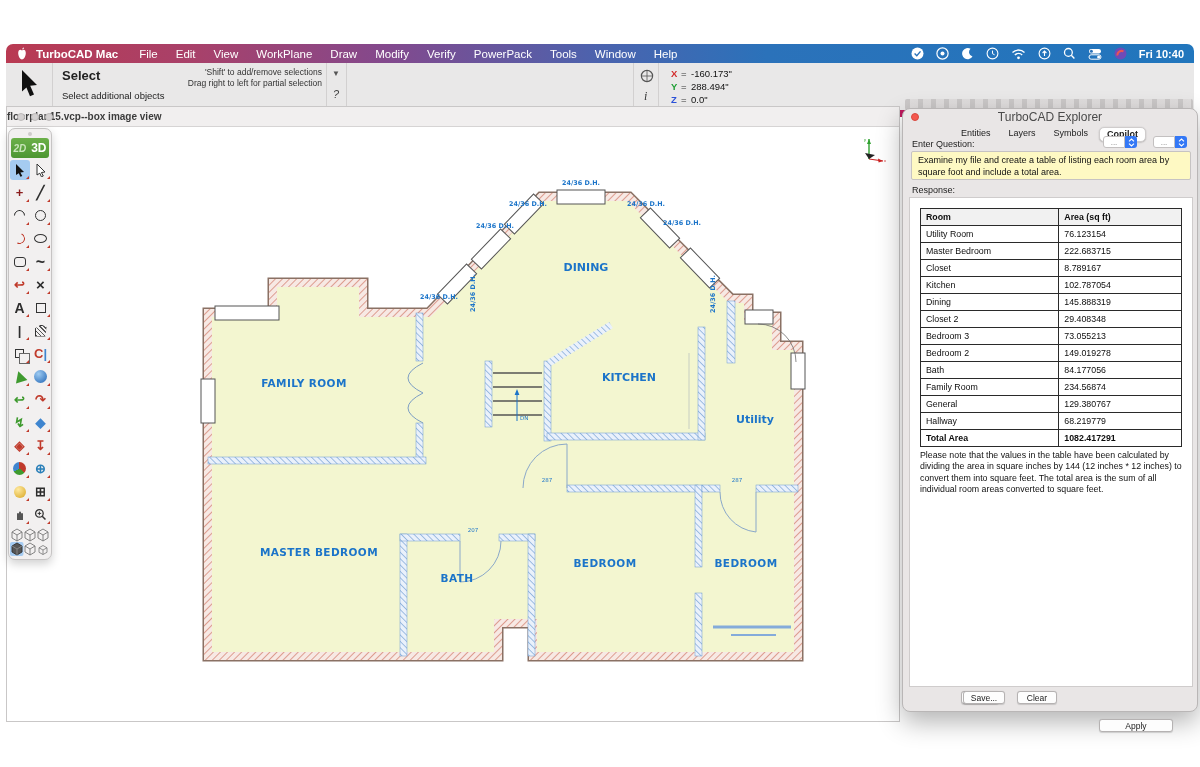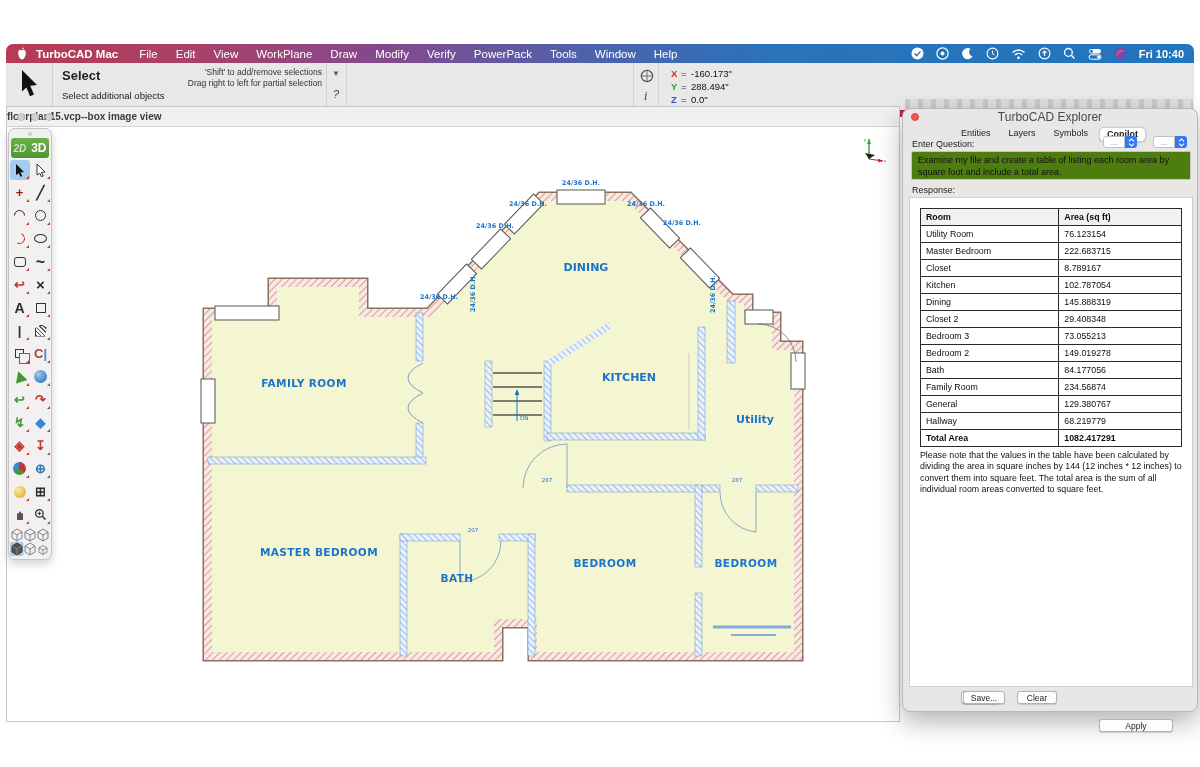--- a/index.html
+++ b/index.html
@@ -103,21 +103,21 @@
   #ex-tabs { position:absolute; left:0; top:18px; width:100%; display:flex; justify-content:center; gap:4px; }
   .ex-tab { padding:1px 7px 2px 7px; font-size:9px; color:#222; border-radius:5px; }
   .ex-tab.active { background:#fff; border:0.5px solid #cfcccc; box-shadow:0 0.5px 1.5px rgba(0,0,0,.25); font-weight:bold; }
   #ex-qlabel { position:absolute; left:9px; top:30px; font-size:9px; }
   .combo { position:absolute; top:27px; height:12px; display:flex; align-items:center; }
   .combo .box { width:22px; height:12px; background:#fff; border:0.5px solid #c3c0c0;
     border-radius:3px 0 0 3px; font-size:8px; color:#777; text-align:center; line-height:11px; }
   .combo .btn { width:12px; height:12px; background:#3478f6; border-radius:0 3px 3px 0;
     display:flex; align-items:center; justify-content:center; }
   #combo1 { right:60px; } #combo2 { right:10px; }
-  #ex-question { position:absolute; left:8px; top:42px; width:280px; height:29px; background:#4d7c0f;
+  #ex-question { position:absolute; left:8px; top:42px; width:280px; height:29px; background:#fef9c3;
     border:0.5px solid #c6c3c3; border-radius:2px; padding:3px 6px; font-size:9px; line-height:1.3; color:#111; }
   #ex-resplabel { position:absolute; left:9px; top:76px; font-size:9px; }
   #ex-resp { position:absolute; left:6px; top:88px; width:284px; height:490px; background:#fff;
     border:0.5px solid #cfcccc; padding:10px 10px 0 10px; overflow:hidden; }
   #ex-resp h1 { font-size:16.5px; font-weight:bold; color:#0d0d0d; margin:4px 0 10px 2px; letter-spacing:.2px; }
   #roomtable { width:100%; border-collapse:collapse; border:1.4px solid #2a2a2a; }
   #roomtable th, #roomtable td { border:1px solid #2a2a2a; font-size:8.8px; padding:3px 5px; text-align:left; color:#0d0d0d; }
   #roomtable th { background:#f1f1f1; font-weight:bold; }
   #roomtable .c1 { width:53%; } 
   #roomtable tr.total td { font-weight:bold; border-top:1.4px solid #2a2a2a; }

